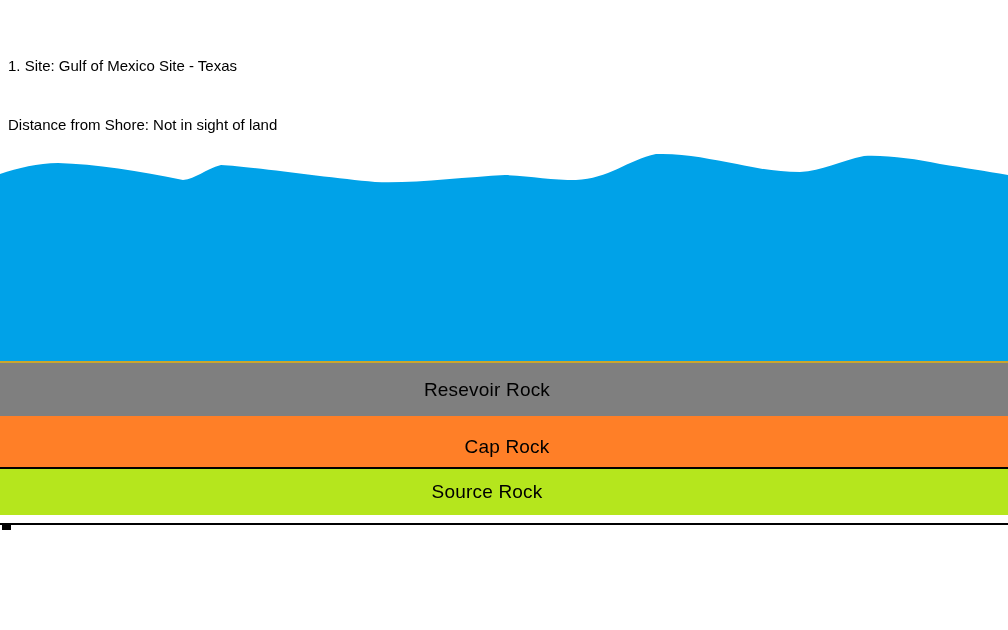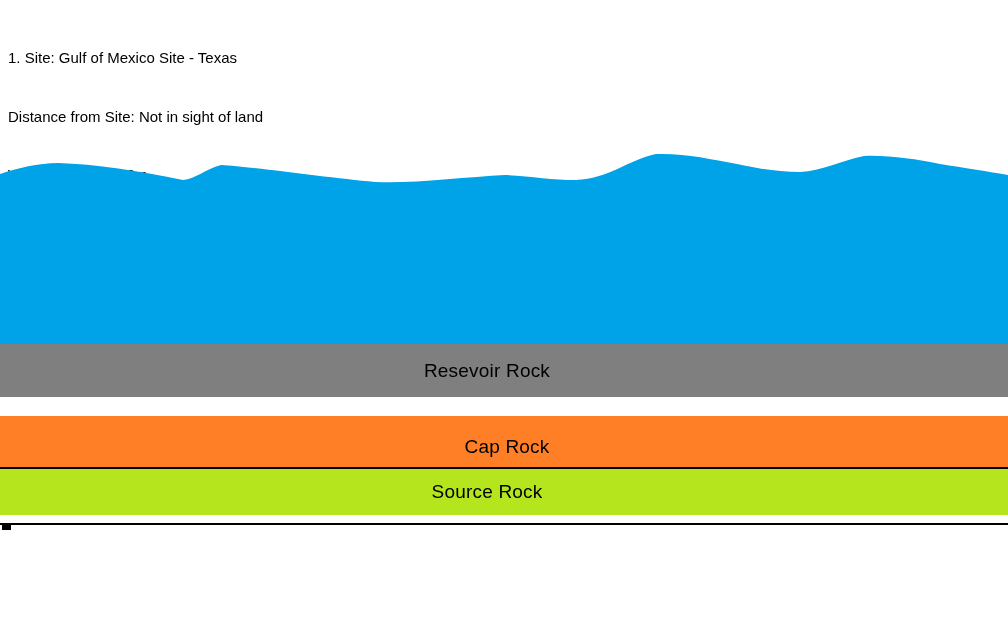--- a/index.html
+++ b/index.html
@@ -7,21 +7,21 @@
     position:relative;
     width:1008px;
     height:630px;
     background:#ffffff;
     overflow:hidden;
     font-family:"Liberation Sans", sans-serif;
   }
   .site-info {
     position:absolute;
     left:8px;
-    top:9px;
+    top:17px;
     font-size:15px;
     line-height:19.5px;
     color:#000;
     white-space:pre;
   }
   .water-svg {
     position:absolute;
     left:0;
     top:0;
     display:block;
@@ -38,42 +38,42 @@
     display:flex;
     align-items:center;
     justify-content:center;
   }
   .band .band-label {
     font-size:19px;
     color:#000;
     transform:translateX(-17px);
     letter-spacing:0.2px;
   }
-  .band-reservoir { top:344px; height:53px; }
+  .band-reservoir { top:363px; height:53px; }
   .band-cap       { top:416px; height:62px;padding-left:20px; }
   .band-source    { top:469px; height:46px; }
   .line-gold      { top:361px; height:2px; }
   .line-div1      { top:467px; height:2px; }
   .line-div2      { top:523px; height:2px; }
   .stray-mark {
     position:absolute;
     left:2px;
     top:525px;
     width:9px;
     height:5px;
   }
 </style>
 </head>
 <body>
 
 <div class="canvas">
 
   <div class="site-info">
     <div>1. Site: Gulf of Mexico Site - Texas</div>
-    <div>Distance from Site: Not in sight of land</div>
+    <div>Distance from Shore: Not in sight of land</div>
     <div>Water depth: 2,000m</div>
   </div>
 
   <svg class="water-svg" width="1008" height="361" viewBox="0 0 1008 361" aria-hidden="true">
     <path d="M0,174
              C18,168 38,163 58,163
              C95,164 140,171 183,180
              C196,179 205,169 221,165
              C255,167 330,178 375,182
              C410,184 465,177 505,175

